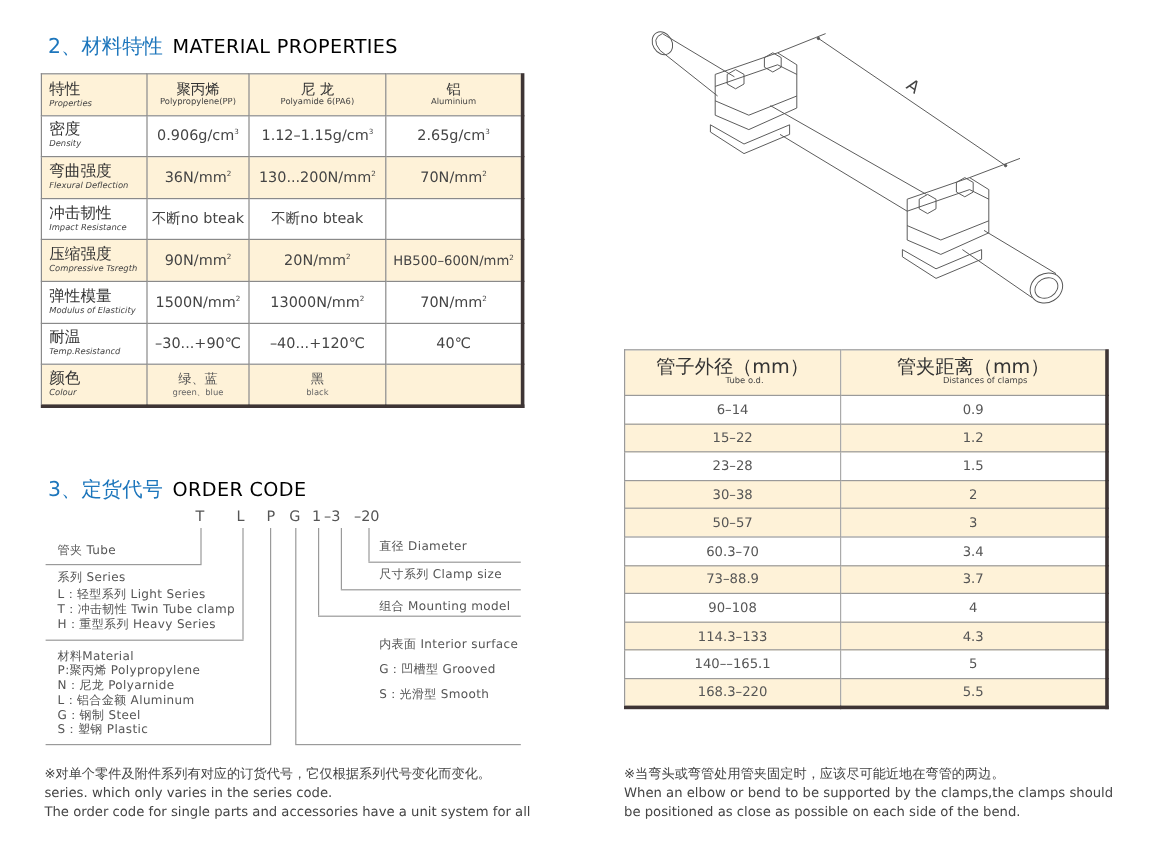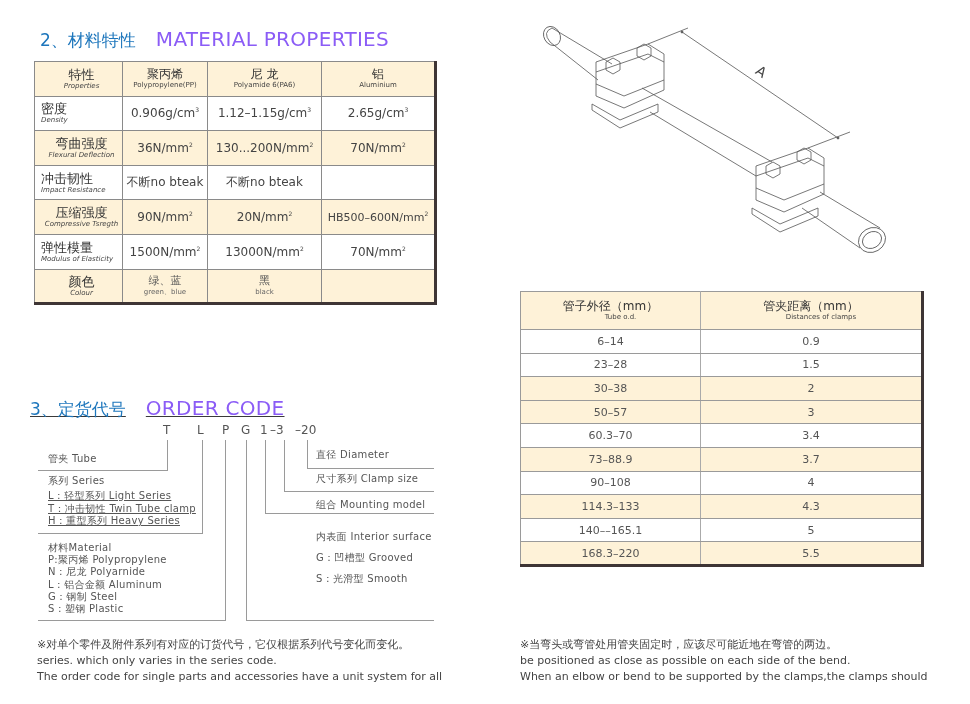--- a/index.html
+++ b/index.html
@@ -1,33 +1,33 @@
 <!DOCTYPE html>
 <html><head>
 <meta charset="utf-8">
 <style>
   * { box-sizing: border-box; margin: 0; padding: 0; }
   html, body { width: 970px; height: 704px; background: #ffffff; overflow: hidden; }
   body { position: relative; font-family: "DejaVu Sans", "Liberation Sans", sans-serif; color: #3a3a3a; }
 
   .section-title { position: absolute; font-size: 17px; white-space: nowrap; }
   .section-title .cn { color: #1d76bc; }
-  .section-title .en { color: #8b5cf6; margin-left: 20px; font-size: 20px; letter-spacing: 0.3px; }
+  .section-title .en { color: #000000; margin-left: 8px; font-size: 16px; letter-spacing: 0.3px; }
 
   
   .mat-table {
     position: absolute; left: 34px; top: 61px; width: 401px;
     border-collapse: collapse;
     border-left: 1px solid #4a4040; border-top: 1px solid #4a4040;
     border-right: 3px solid #3e3535; border-bottom: 3px solid #3e3535;
     table-layout: fixed;
   }
   .mat-table td { border: 1px solid #8a8a8a; text-align: center; vertical-align: middle; font-size: 12px; color: #444; padding: 0; }
   .mat-table tr { height: 34.6px; }
-  .mat-table tr.alt td, .mat-table tr.head td { background: #fef2d8; text-align: center; }
+  .mat-table tr.alt td, .mat-table tr.head td { background: #fef2d8; }
   .mat-table td.prop { text-align: left; padding-left: 6px; }
   .prop .pcn { display: block; font-size: 13px; color: #333; line-height: 15px; }
   .prop .pen { display: block; font-size: 7px; color: #444; line-height: 9px; white-space: nowrap; font-style: italic; }
   .head .hcn { display: block; font-size: 12px; color: #333; line-height: 14px; }
   .head .hen { display: block; font-size: 7px; color: #444; line-height: 9px; }
   .color-cell .ccn { display: block; font-size: 11px; color: #555; line-height: 14px; }
   .color-cell .cen { display: block; font-size: 7px; color: #666; line-height: 9px; }
   sup { font-size: 6px; vertical-align: super; }
 
   
@@ -41,21 +41,21 @@
     border-collapse: collapse;
     border-left: 1px solid #4a4040; border-top: 1px solid #4a4040;
     border-right: 3px solid #3e3535; border-bottom: 3px solid #3e3535;
     table-layout: fixed;
   }
   .size-table td { border: 1px solid #9a9a9a; text-align: center; vertical-align: middle; font-size: 11px; color: #555; padding: 0; }
   .size-table td:first-child { border-right: 1px solid #aaaaaa; }
   .size-table tr.head { height: 38px; }
   .size-table tr.row { height: 23.6px; }
   .size-table tr.alt td, .size-table tr.head td { background: #fef2d8; }
-  .size-table .hcn { display: block; font-size: 12px; color: #333; line-height: 14px; }
+  .size-table .hcn { display: block; font-size: 16px; color: #333; line-height: 14px; }
   .size-table .hen { display: block; font-size: 7px; color: #444; line-height: 9px; padding-left: 20px; }
 
   .note { position: absolute; font-size: 11px; color: #444; line-height: 16px; white-space: nowrap; }
   .note .ncn { display: block; font-size: 11px; color: #444; }
 
   .drawing { position: absolute; left: 520px; top: 0; width: 380px; height: 280px; }
 </style>
 </head>
 <body>
 
@@ -127,39 +127,48 @@
   </tr>
   <tr>
     <td class="prop">
           <span class="pcn">弹性模量</span>
           <span class="pen">Modulus of Elasticity</span>
         </td>
     <td><span>1500N/mm</span><sup>2</sup></td>
     <td><span>13000N/mm</span><sup>2</sup></td>
     <td><span>70N/mm</span><sup>2</sup></td>
   </tr>
+  <tr>
+    <td class="prop">
+          <span class="pcn">耐温</span>
+          <span class="pen">Temp.Resistancd</span>
+        </td>
+    <td><span>–30...+90℃</span></td>
+    <td><span>–40...+120℃</span></td>
+    <td><span>40℃</span></td>
+  </tr>
   <tr class="alt">
     <td class="prop">
           <span class="pcn">颜色</span>
           <span class="pen">Colour</span>
         </td>
     <td class="color-cell">
           <span class="ccn">绿、蓝</span>
           <span class="cen">green、blue</span>
         </td>
     <td class="color-cell">
           <span class="ccn">黑</span>
           <span class="cen">black</span>
         </td>
     <td><span></span></td>
   </tr>
 </tbody>
   </table>
 
-<div class="section-title" style="left:30px; top:396px;text-decoration:underline;">
+<div class="section-title" style="left:40px; top:396px;">
   <span class="cn">3、定货代号</span><span class="en">ORDER CODE</span>
 </div>
 
 <span class="code-letter" style="left:163px;">T</span>
 <span class="code-letter" style="left:197px;">L</span>
 <span class="code-letter" style="left:222px;">P</span>
 <span class="code-letter" style="left:241px;">G</span>
 <span class="code-letter" style="left:260px;">1</span>
 <span class="code-letter" style="left:270px;">–3</span>
 <span class="code-letter" style="left:295px;">–20</span>
@@ -180,21 +189,21 @@
 <div class="ln" style="left:265px; top:513px; width:169px; height:1px;"></div>
 
 <div class="ln" style="left:284px; top:440px; width:1px; height:51px;"></div>
 <div class="ln" style="left:284px; top:491px; width:150px; height:1px;"></div>
 
 <div class="ln" style="left:307px; top:440px; width:1px; height:28px;"></div>
 <div class="ln" style="left:307px; top:468px; width:127px; height:1px;"></div>
 
 <div class="oc" style="left:48px; top:452px;">管夹  Tube</div>
 <div class="oc" style="left:48px; top:474px;">系列 Series</div>
-<div class="oc" style="left:48px; top:490px; line-height:12.5px;text-decoration:underline;">
+<div class="oc" style="left:48px; top:490px; line-height:12.5px;">
   <div>L：轻型系列 Light Series</div>
   <div>T：冲击韧性 Twin Tube clamp</div>
   <div>H：重型系列  Heavy Series</div>
 </div>
 <div class="oc" style="left:48px; top:542px; line-height:12.2px;">
   <div>材料Material</div>
   <div>P:聚丙烯  Polypropylene</div>
   <div>N：尼龙 Polyarnide</div>
   <div>L：铝合金额 Aluminum</div>
   <div>G：钢制 Steel</div>
@@ -257,20 +266,24 @@
         </td>
     <td>
           <span class="hcn">管夹距离（mm）</span>
           <span class="hen">Distances of clamps</span>
         </td>
   </tr>
   <tr class="row">
         <td>6–14</td>
         <td>0.9</td>
       </tr>
+  <tr class="row alt">
+        <td>15–22</td>
+        <td>1.2</td>
+      </tr>
   <tr class="row">
         <td>23–28</td>
         <td>1.5</td>
       </tr>
   <tr class="row alt">
         <td>30–38</td>
         <td>2</td>
       </tr>
   <tr class="row alt">
         <td>50–57</td>
@@ -303,15 +316,15 @@
 </tbody>
   </table>
 
 <div class="note" style="left:37px; top:637px;">
   <span class="ncn">※对单个零件及附件系列有对应的订货代号，它仅根据系列代号变化而变化。</span>
   <span style="display:block"> series. which only varies in the series code.</span>
   <span style="display:block">The order code for single parts and accessories have a unit system for all</span>
 </div>
 <div class="note" style="left:520px; top:637px;">
   <span class="ncn">※当弯头或弯管处用管夹固定时，应该尽可能近地在弯管的两边。</span>
+  <span style="display:block">When an elbow or bend to be supported by the clamps,the clamps should</span>
   <span style="display:block"> be positioned as close as possible on each side of the bend.</span>
-  <span style="display:block">When an elbow or bend to be supported by the clamps,the clamps should</span>
 </div>
 
 </body></html>

